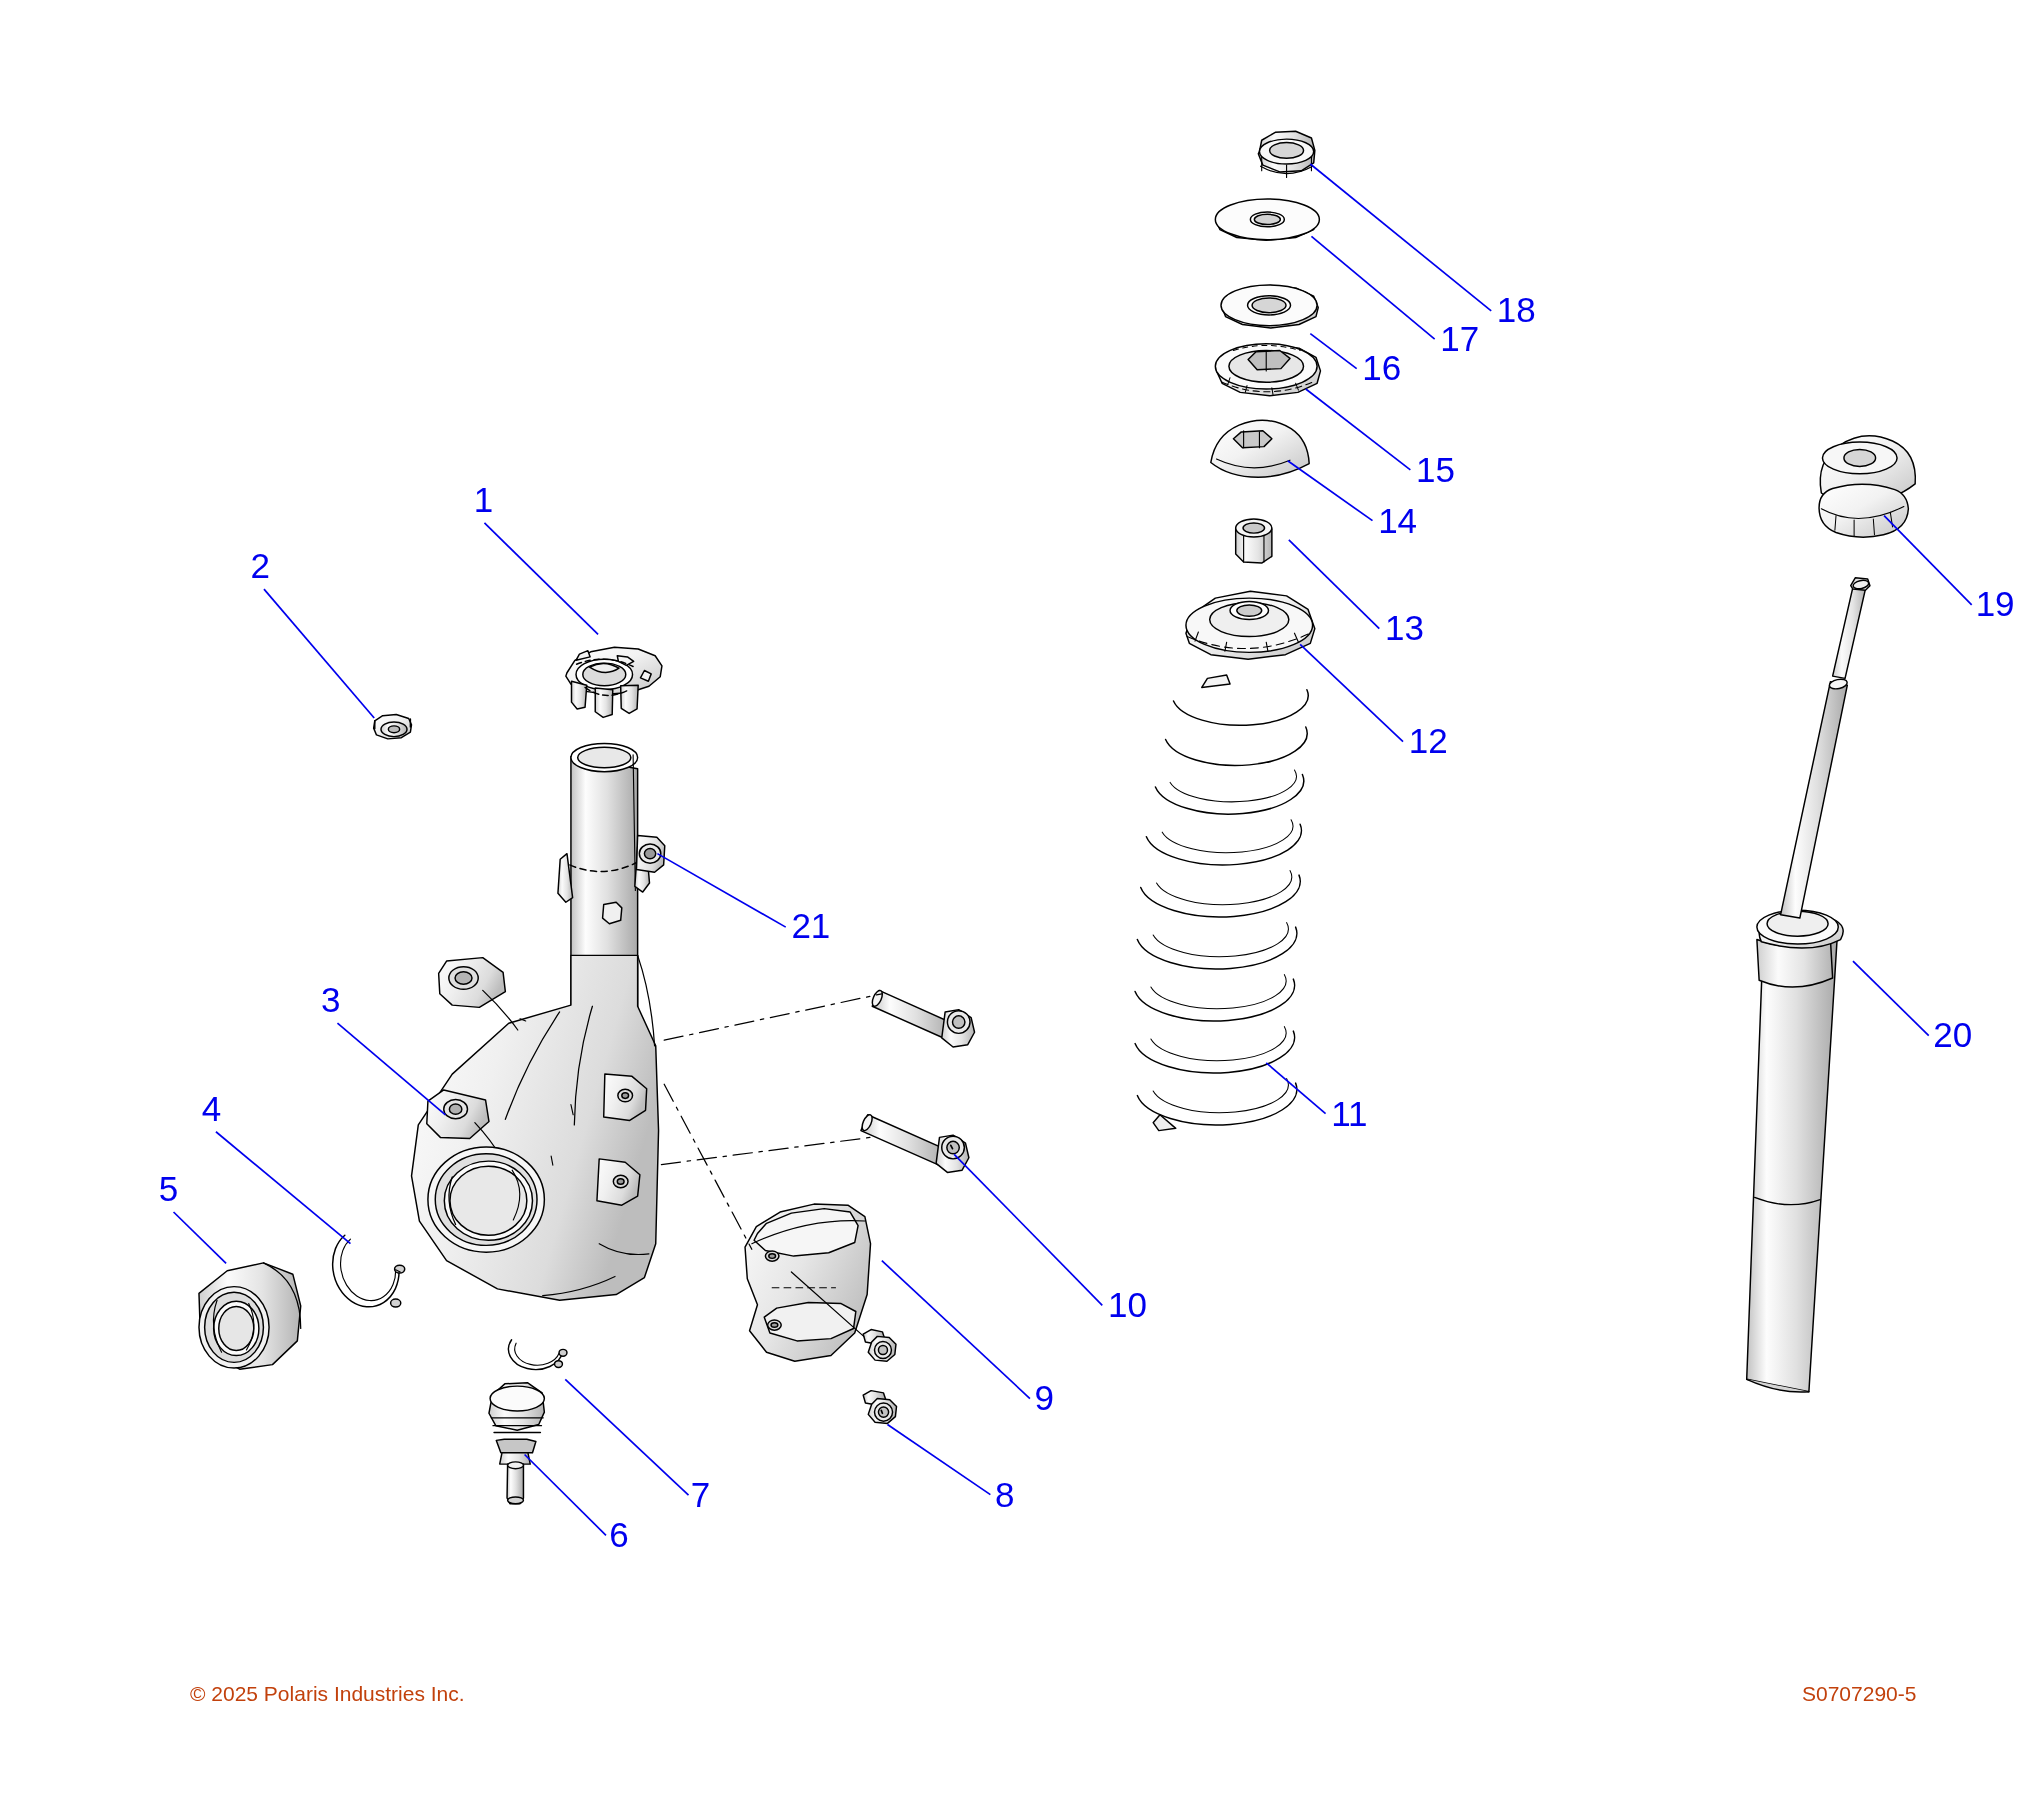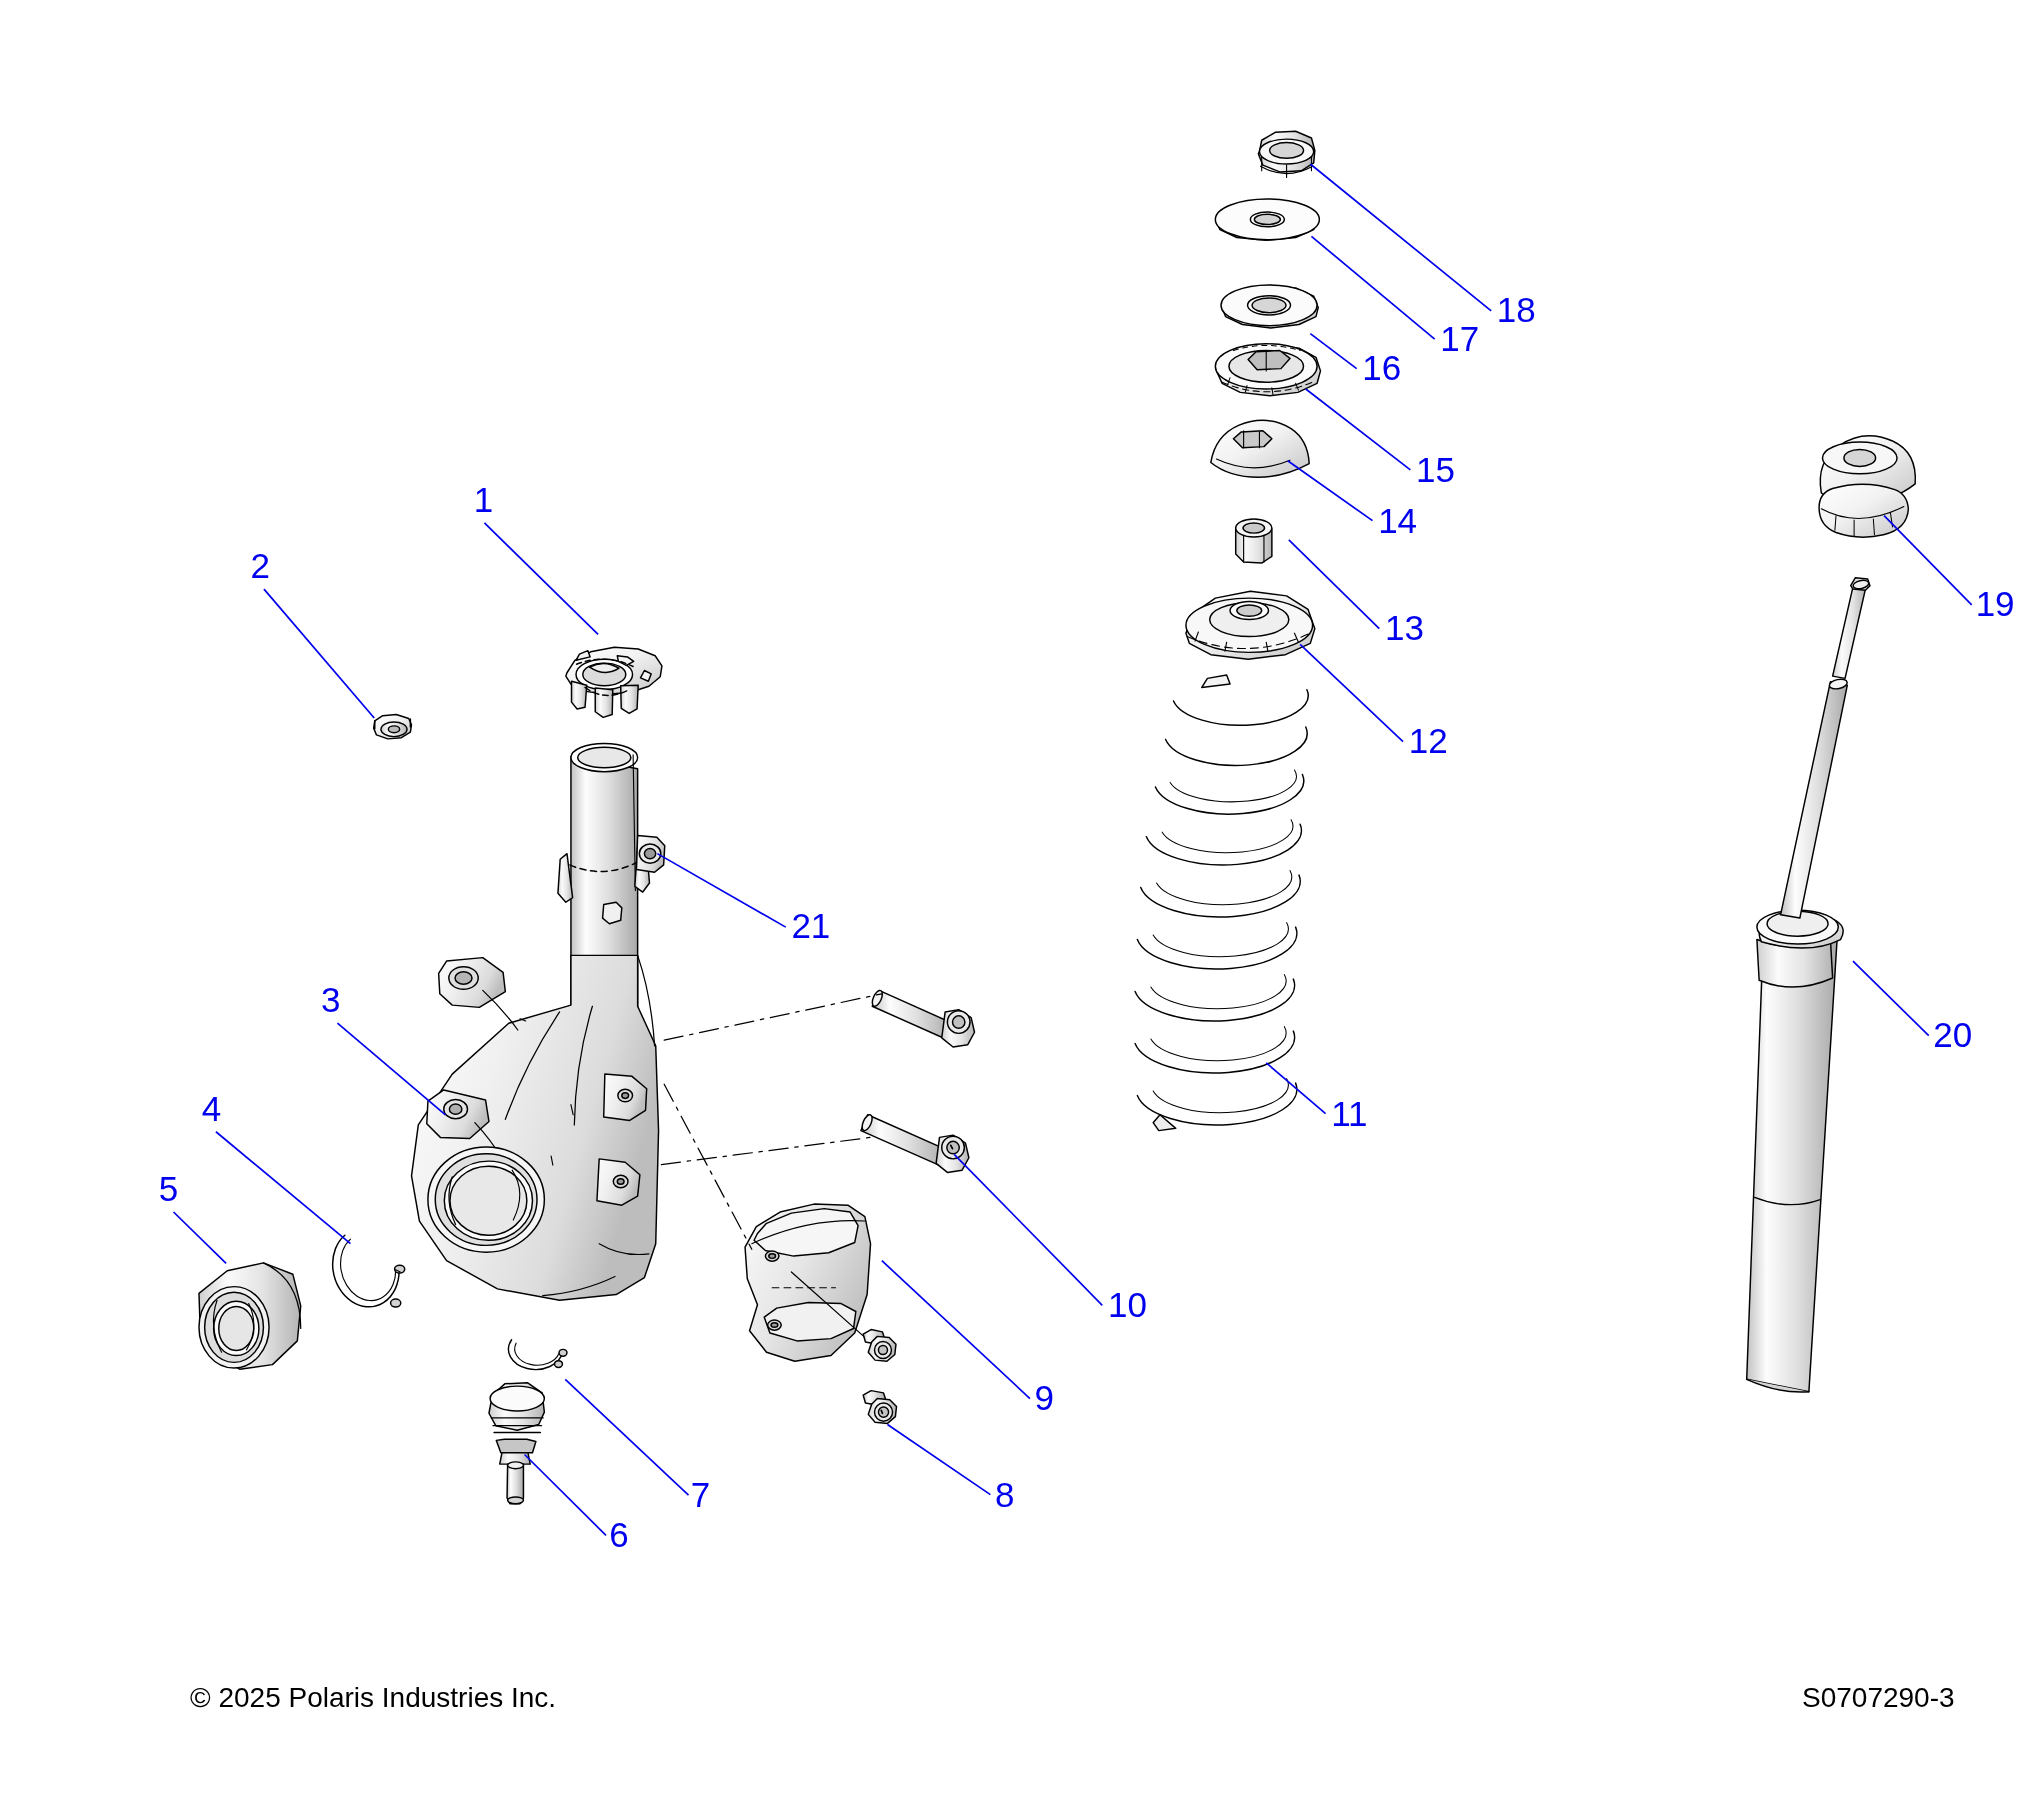--- a/index.html
+++ b/index.html
@@ -11,22 +11,22 @@
   .callout-text{
     font-family:"Liberation Sans", sans-serif;
     font-size:62px;
     font-weight:400;
     fill:#0000ee;
   }
   .leader{stroke:#0000ee;stroke-width:3;fill:none;}
   .footer-text{
     position:absolute;
     font-family:"Liberation Sans", sans-serif;
-    font-size:28px;
-    color:#000000;
+    font-size:21px;
+    color:#c2410c;
     white-space:nowrap;
   }
   #copyright{left:190px;top:1682px;}
   #partnum{left:1802px;top:1682px;}
 </style>
 </head>
 <body>
 
 <div id="sheet">
 
@@ -441,16 +441,16 @@
         <text x="2410" y="672" class="callout-text" fill="#0000ee" text-anchor="start">16</text>
         <text x="2548" y="620" class="callout-text" fill="#0000ee" text-anchor="start">17</text>
         <text x="2648" y="570" class="callout-text" fill="#0000ee" text-anchor="start">18</text>
         <text x="3495" y="1090" class="callout-text" fill="#0000ee" text-anchor="start">19</text>
         <text x="3420" y="1852" class="callout-text" fill="#0000ee" text-anchor="start">20</text>
         <text x="1400" y="1660" class="callout-text" fill="#0000ee" text-anchor="start">21</text>
       </g>
   </svg>
 
   <div class="footer-text" id="copyright">© 2025 Polaris Industries Inc.</div>
-  <div class="footer-text" id="partnum">S0707290-3</div>
+  <div class="footer-text" id="partnum">S0707290-5</div>
 
 </div>
 
 
 </body></html>

